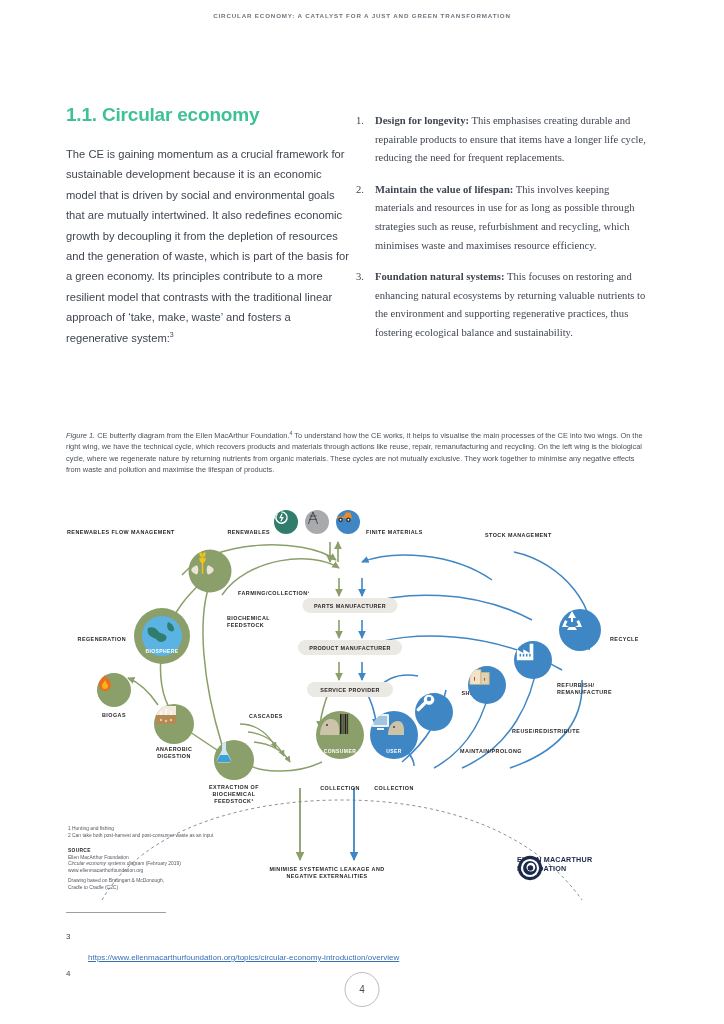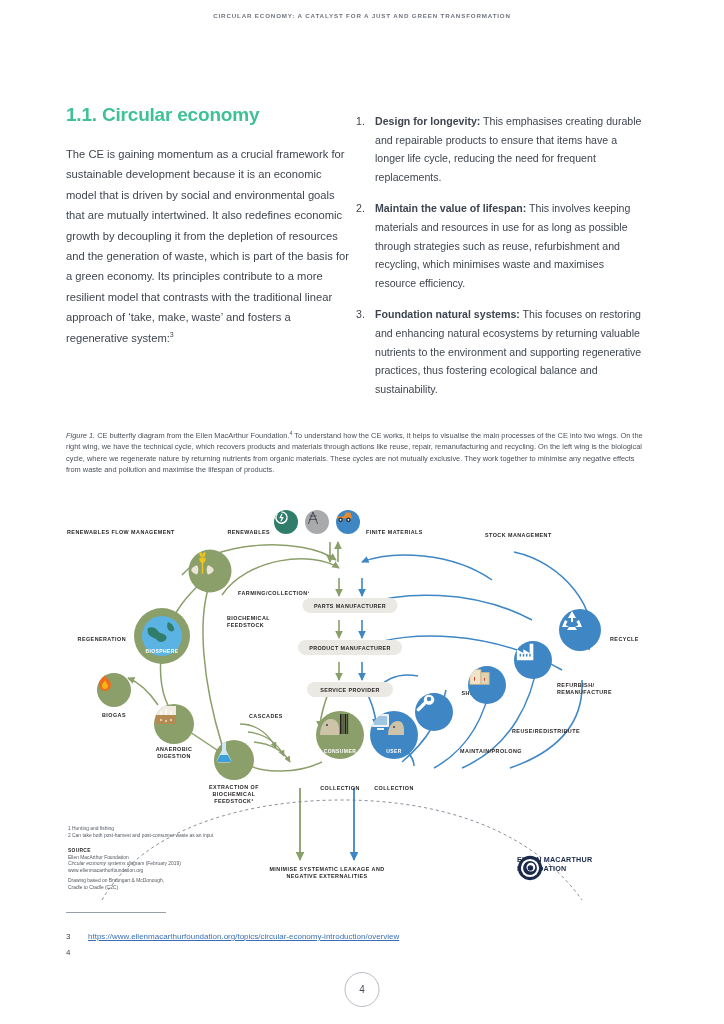--- a/index.html
+++ b/index.html
@@ -23,21 +23,21 @@
 
   h1.section-title{
     margin:0 0 18px 0;font-size:19px;line-height:22px;color:#3ec295;
     font-weight:bold;letter-spacing:-0.2px;
   }
   p.body-copy{
     margin:0;font-size:11.2px;line-height:20.4px;color:#3f4550;
   }
   p.body-copy sup{font-size:7px;vertical-align:super;line-height:0;}
 
-  ol.principles{margin:0;padding:0;list-style:none;counter-reset:pr;}
+  ol.principles{margin:0;padding:0;list-style:none;counter-reset:pr;font-family:Liberation Serif, serif;}
   ol.principles li{
     counter-increment:pr;position:relative;padding-left:19px;
     font-size:10.6px;line-height:18.6px;margin-bottom:13px;color:#3f4550;
   }
   ol.principles li:last-child{margin-bottom:0;}
   ol.principles li:before{
     content:counter(pr) ".";position:absolute;left:0;top:0;
     font-size:10.6px;color:#3f4550;
   }
   ol.principles li b{font-weight:bold;}
@@ -95,21 +95,21 @@
   .dsource .it{font-style:italic;}
 
   .ema-logo{position:absolute;left:455px;top:355px;display:flex;align-items:center;gap:5px;}
   .ema-logo .txt{font-size:7.2px;font-weight:bold;color:#1b2a4a;line-height:9px;letter-spacing:0.2px;}
 
   
   .fn-rule{position:absolute;left:66px;top:912px;width:100px;height:1px;background:#9aa0a8;}
   .footnotes{position:absolute;left:66px;top:930px;width:560px;}
   .fn-row{display:flex;font-size:8px;line-height:13.5px;margin-bottom:2px;}
   .fn-num{width:22px;color:#3f4550;flex:0 0 22px;}
-  .fn-link{color:#3a6fb5;word-break:break-all;}
+  .fn-link{color:#3a6fb5;word-break:break-all;margin-top:21px;}
 
   
   .pagenum{
     position:absolute;left:50%;top:972px;transform:translateX(-50%);
     width:33px;height:33px;border-radius:50%;border:1px solid #b9bcc3;
     display:flex;align-items:center;justify-content:center;
     font-size:10px;color:#4a5059;
   }
 </style>
 </head>

